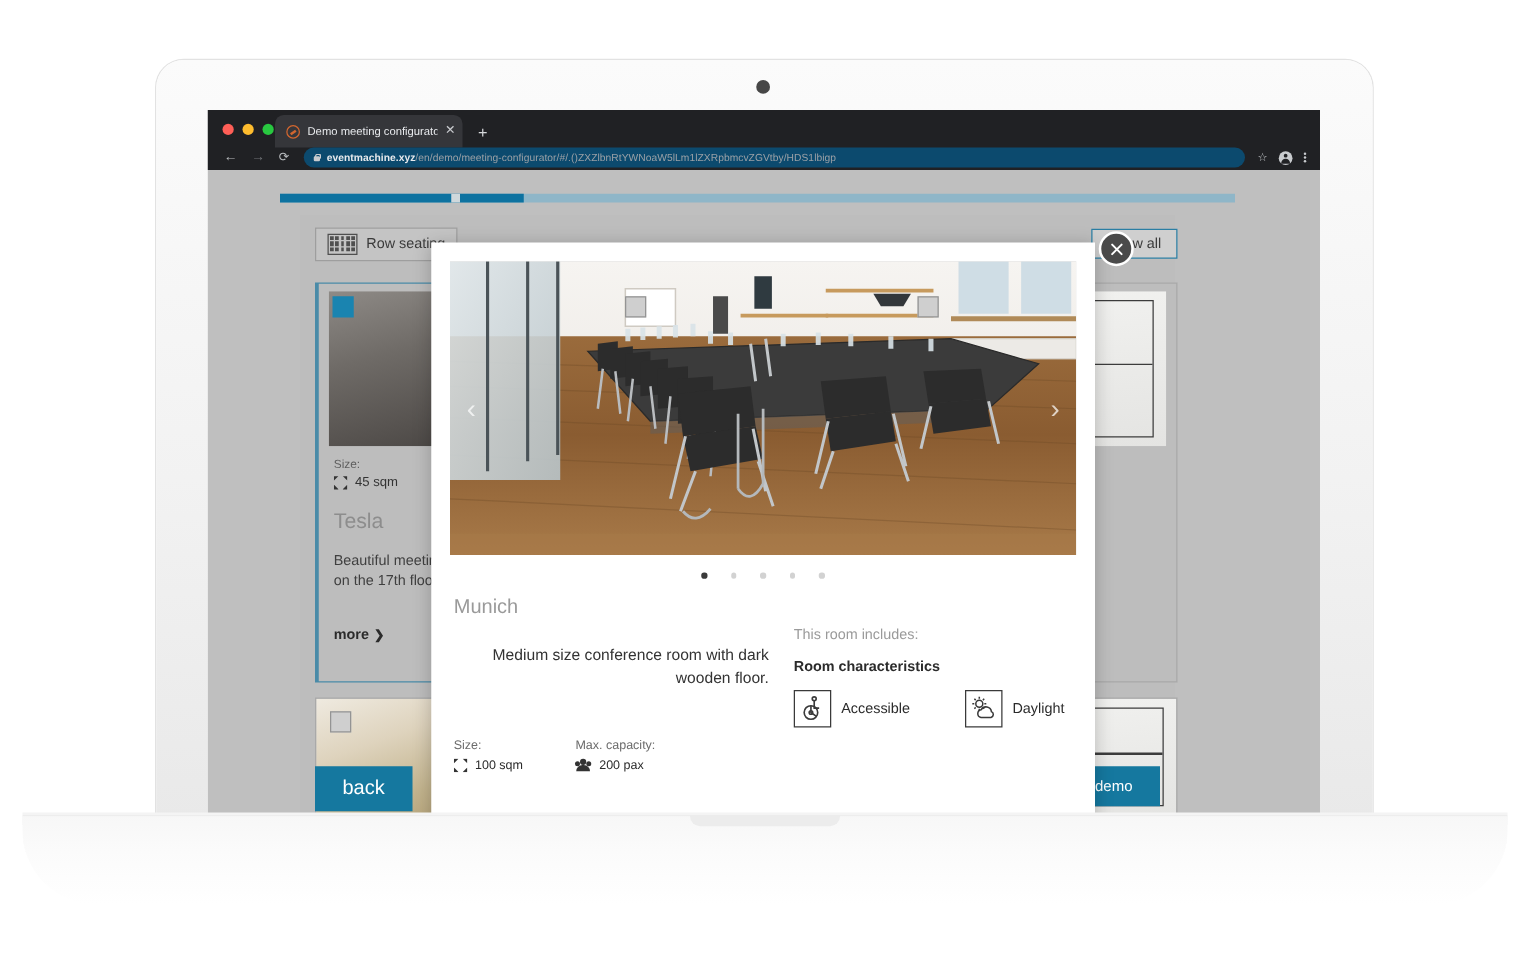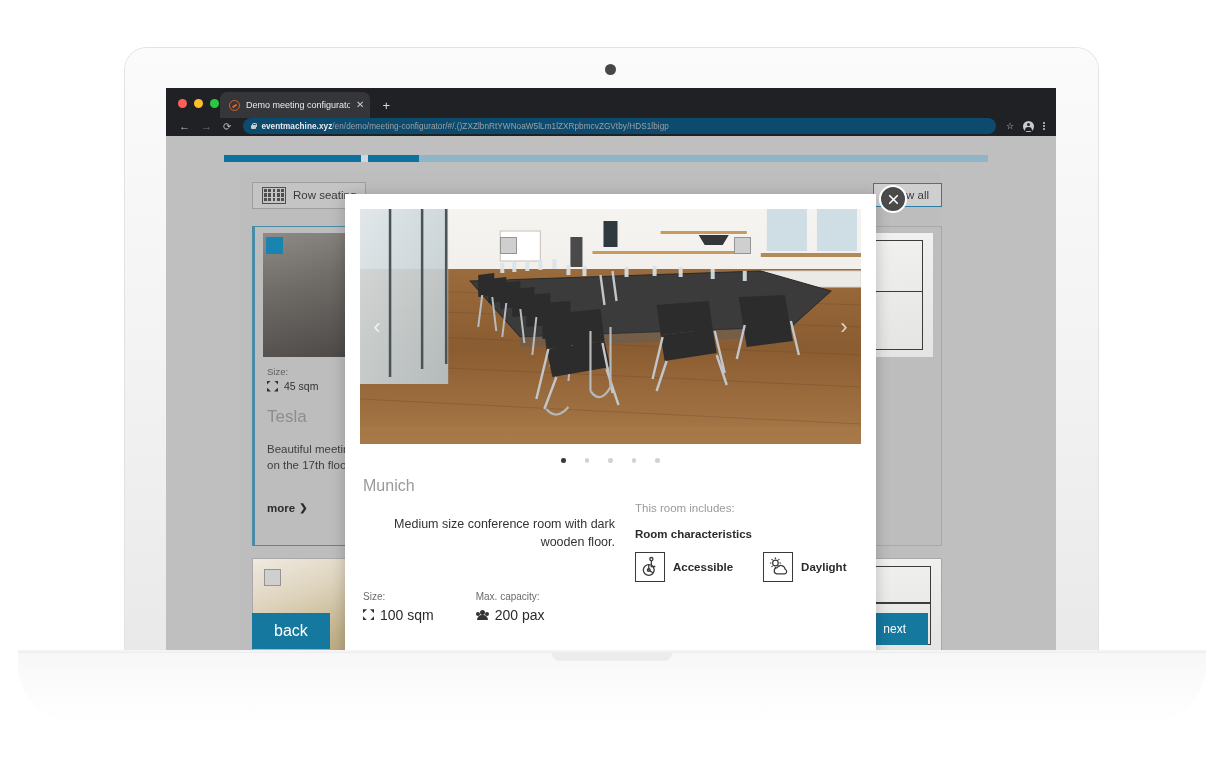--- a/index.html
+++ b/index.html
@@ -188,29 +188,29 @@
   .cdot { width:4.5px; height:4.5px; border-radius:50%; background:#d2d2d2; }
   .cdot.active { background:#3a3a3a; }
 
   .modal-body { display:flex; padding:14px 18px 0 18px; gap:20px; }
   .mcol-left { width:252px; }
   .mcol-right { flex:1 1 auto; }
   .m-title { font-size:16px; color:#9a9a9a; font-weight:normal; margin:0; }
   .m-desc { font-size:12.5px; color:#333; line-height:1.45; margin-top:20px;text-align:right; }
   .m-metarow { display:flex; gap:42px; margin-top:40px; }
   .m-meta-label { font-size:10px; color:#6b6b6b; }
-  .m-meta-val { font-size:14px; color:#2b2b2b; display:flex; align-items:center; gap:6px; margin-top:5px; }
+  .m-meta-val { font-size:10px; color:#2b2b2b; display:flex; align-items:center; gap:6px; margin-top:5px; }
 
   .m-sub { font-size:11.5px; color:#9a9a9a; }
   .m-bullets { margin:9px 0 0 0; padding-left:14px; }
   .m-bullets li { font-size:11.5px; color:#333; line-height:1.42; list-style:none; position:relative; }
   .m-bullets li::before { content:"•"; position:absolute; left:-13px; top:-1px; color:#777; font-size:10px; }
   .m-sub2 { font-size:11.5px; color:#9a9a9a; margin-top:25px; }
   .m-char { font-size:11.5px; color:#2b2b2b; font-weight:bold; margin-top:14px; }
-  .feat-row { display:flex; gap:30px; margin-top:12px; align-items:center;font-weight:bold; }
+  .feat-row { display:flex; gap:44px; margin-top:12px; align-items:center; }
   .feat { display:flex; align-items:center; gap:8px; }
   .feat-box { width:30px; height:30px; border:1.4px solid #3a3a3a; display:flex; align-items:center; justify-content:center; }
   .feat-box svg { width:21px; height:21px; }
   .feat-label { font-size:11.5px; color:#2b2b2b; }
 </style>
 </head>
 <body>
 
 <div id="laptop-frame">
   <div class="laptop-lid"></div>
@@ -358,21 +358,21 @@
             </div>
         </div>
       </div>
 
       <div class="bottom-bar">
         <div class="btn-back">back</div>
         <div class="btn-price">
           <span>EUR 227,90 / guest</span>
           <span class="arrow-up">↑</span>
         </div>
-        <div class="btn-next">next</div>
+        <div class="btn-next">demo</div>
       </div>
 
       <div id="modal-overlay">
 
         <div class="modal-close">
           <svg viewBox="0 0 24 24">
             <path d="M5 5 L19 19 M19 5 L5 19" stroke="#ffffff" stroke-width="3" stroke-linecap="round" fill="none"></path>
           </svg>
         </div>
 

